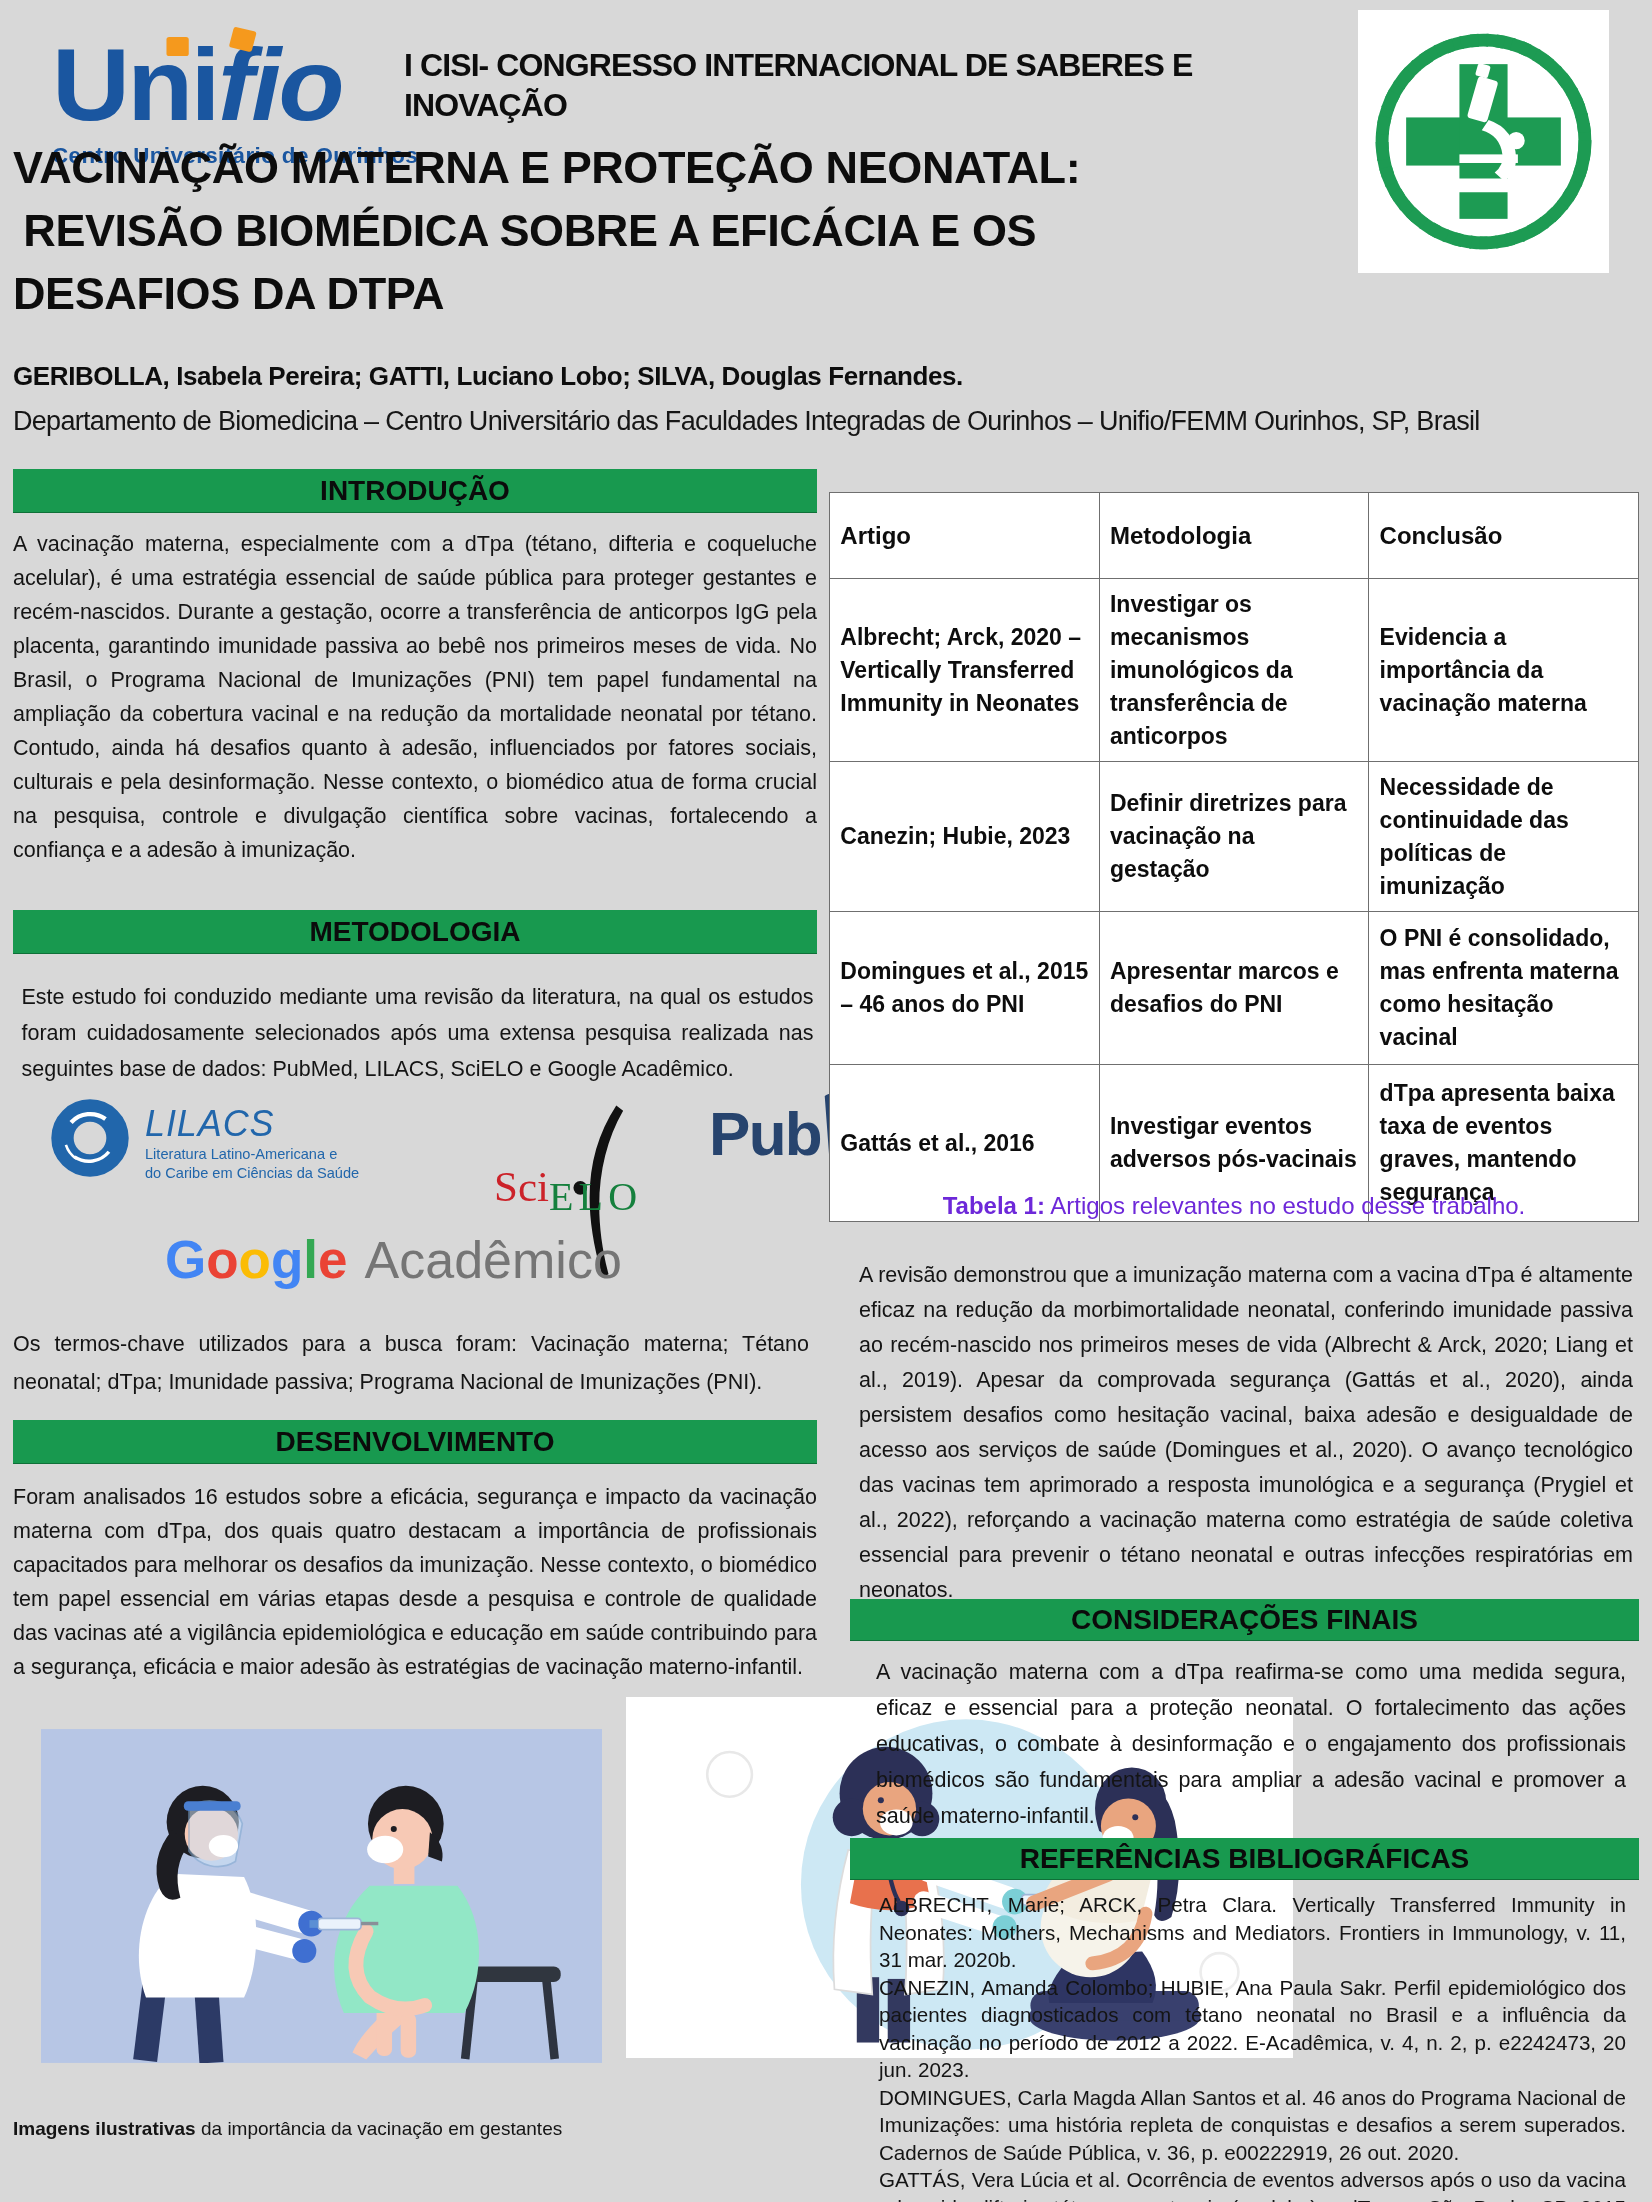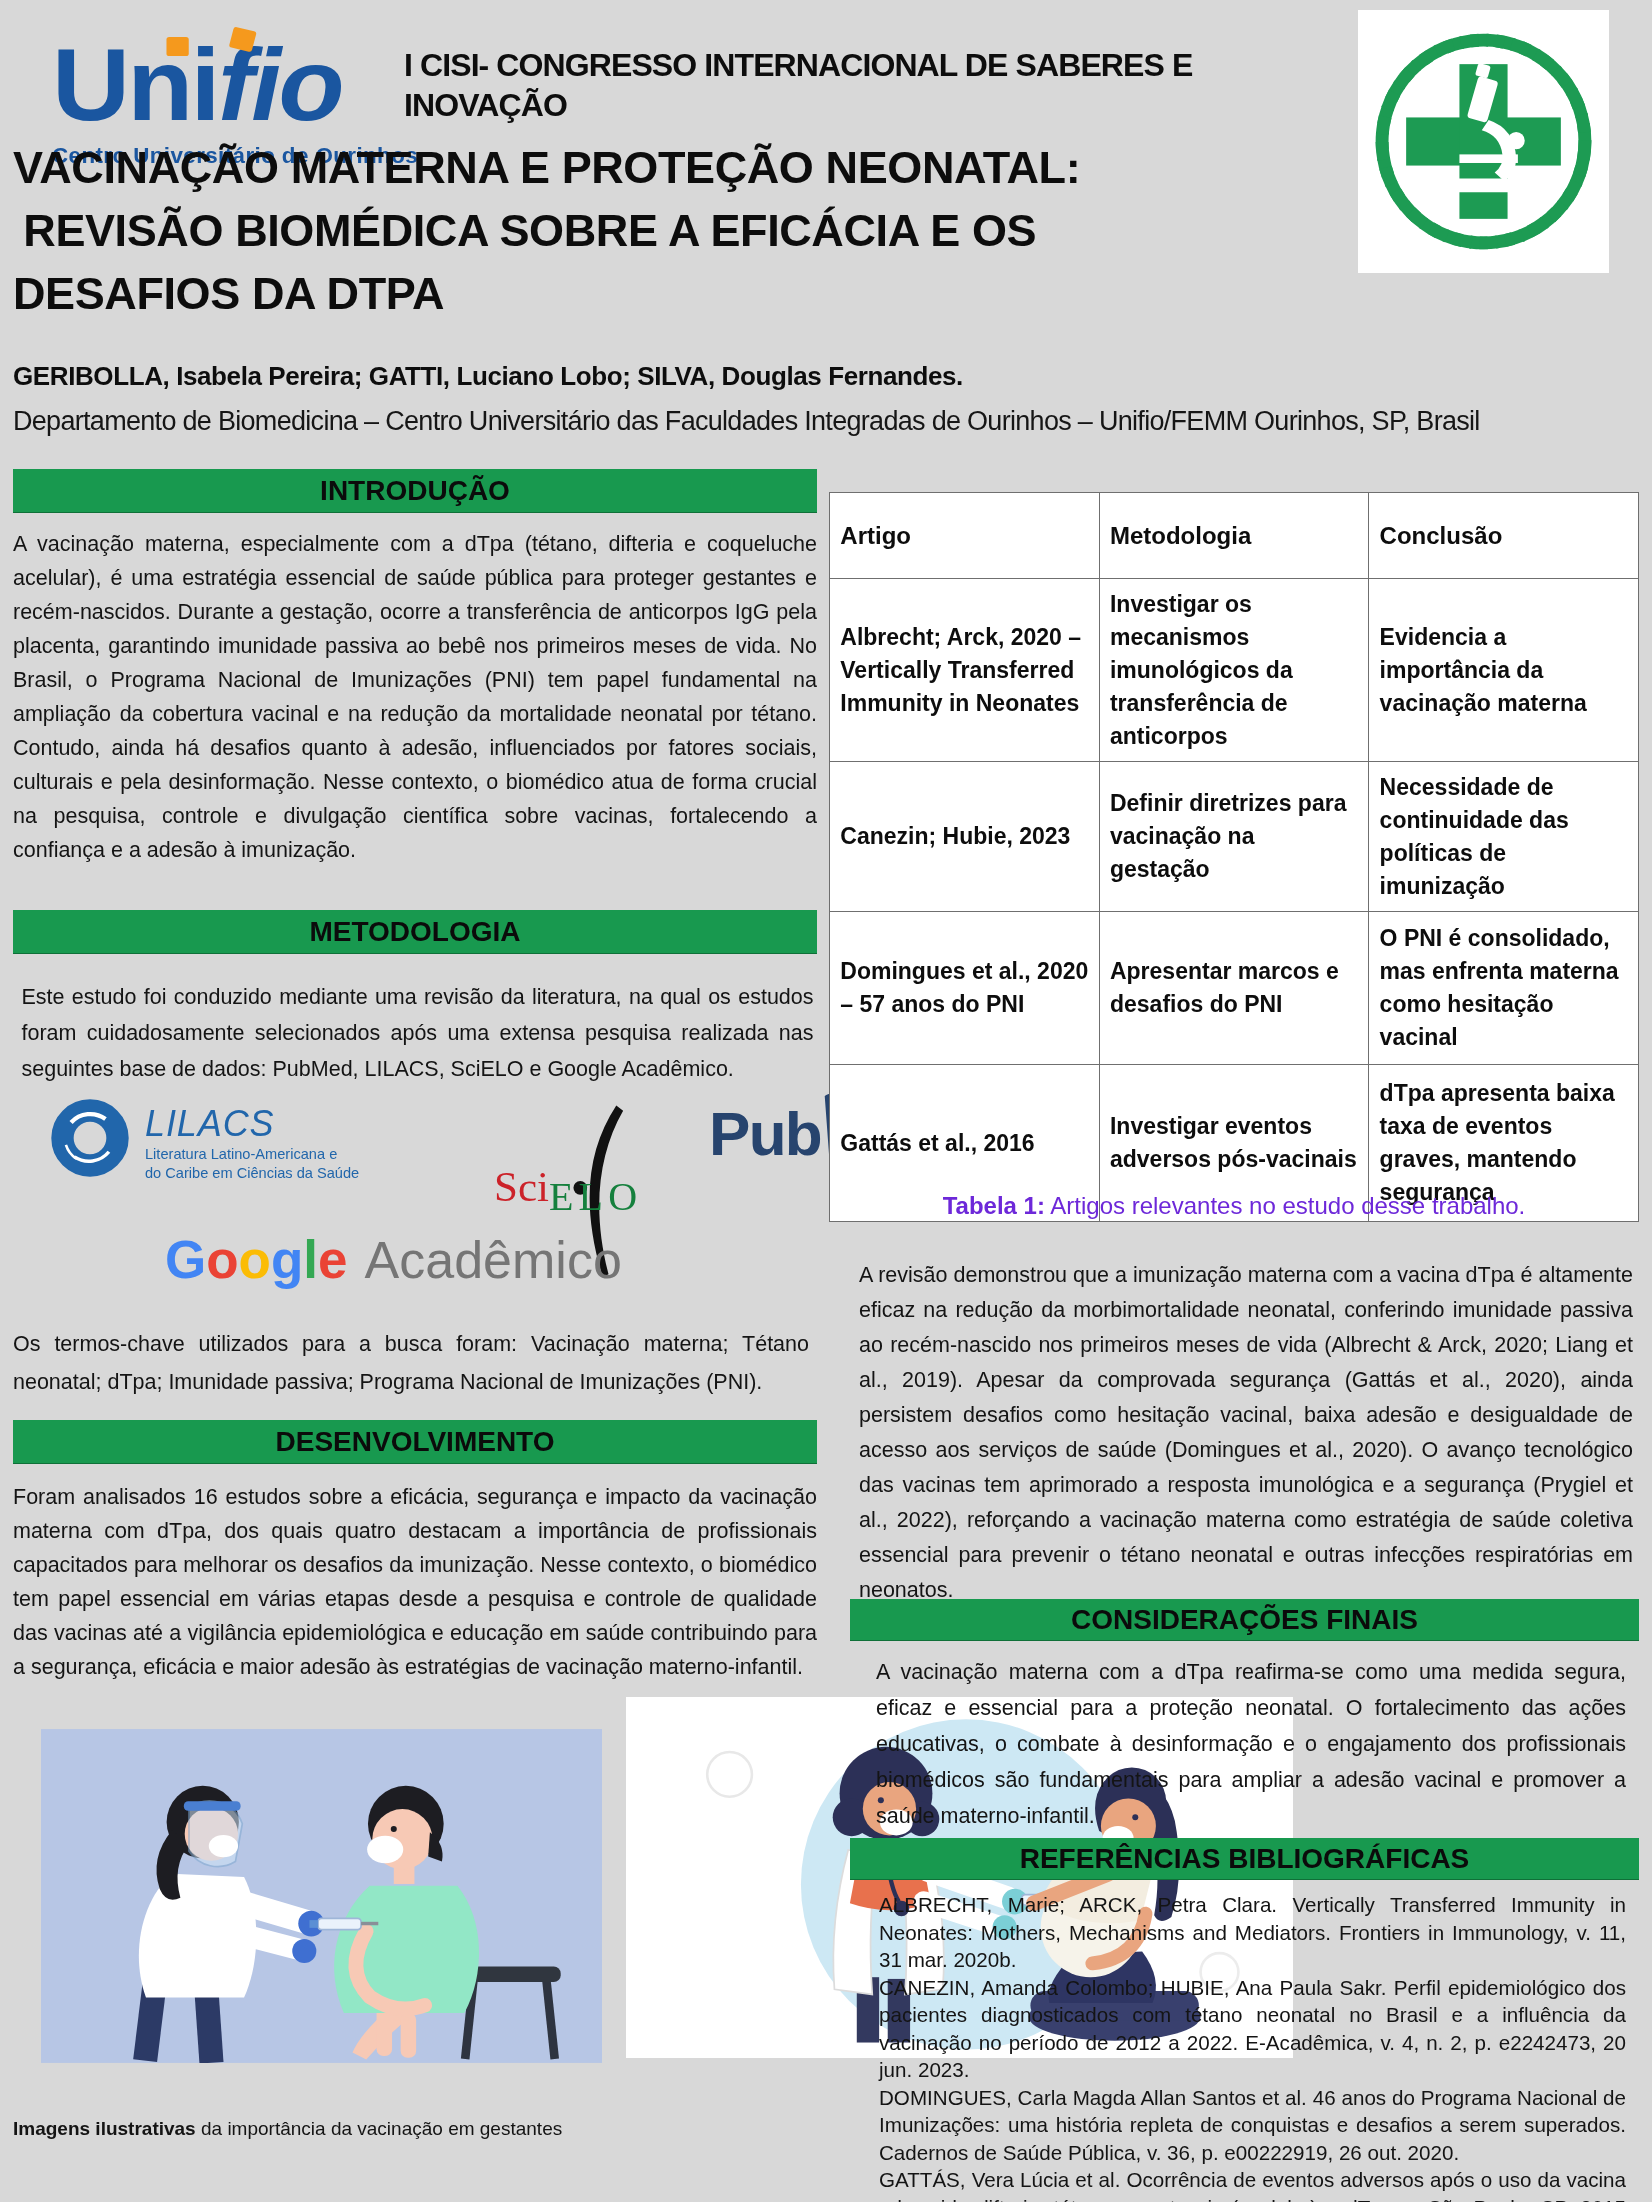--- a/index.html
+++ b/index.html
@@ -287,21 +287,21 @@
         <td>Albrecht; Arck, 2020 – Vertically Transferred Immunity in Neonates</td>
         <td>Investigar os mecanismos imunológicos da transferência de anticorpos</td>
         <td>Evidencia a importância da vacinação materna</td>
       </tr>
       <tr class="r2">
         <td>Canezin; Hubie, 2023</td>
         <td>Definir diretrizes para vacinação na gestação</td>
         <td>Necessidade de continuidade das políticas de imunização</td>
       </tr>
       <tr class="r3">
-        <td>Domingues et al., 2020 – 57 anos do PNI</td>
+        <td>Domingues et al., 2015 – 46 anos do PNI</td>
         <td>Apresentar marcos e desafios do PNI</td>
         <td>O PNI é consolidado, mas enfrenta materna como hesitação vacinal</td>
       </tr>
       <tr class="r4">
         <td>Gattás et al., 2016</td>
         <td>Investigar eventos adversos pós-vacinais</td>
         <td>dTpa apresenta baixa taxa de eventos graves, mantendo segurança</td>
       </tr>
     </tbody>
   </table>

